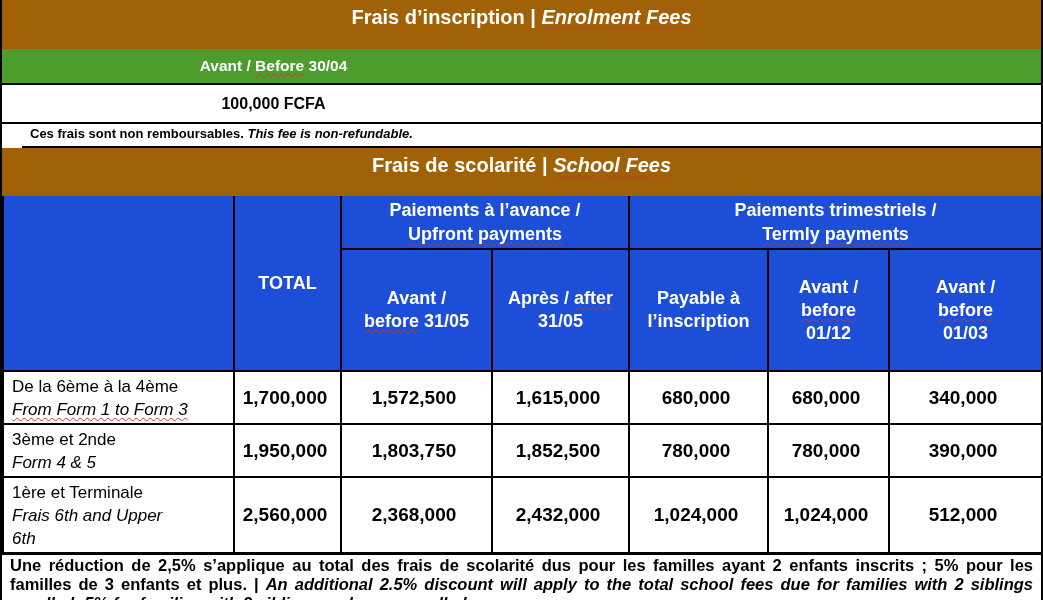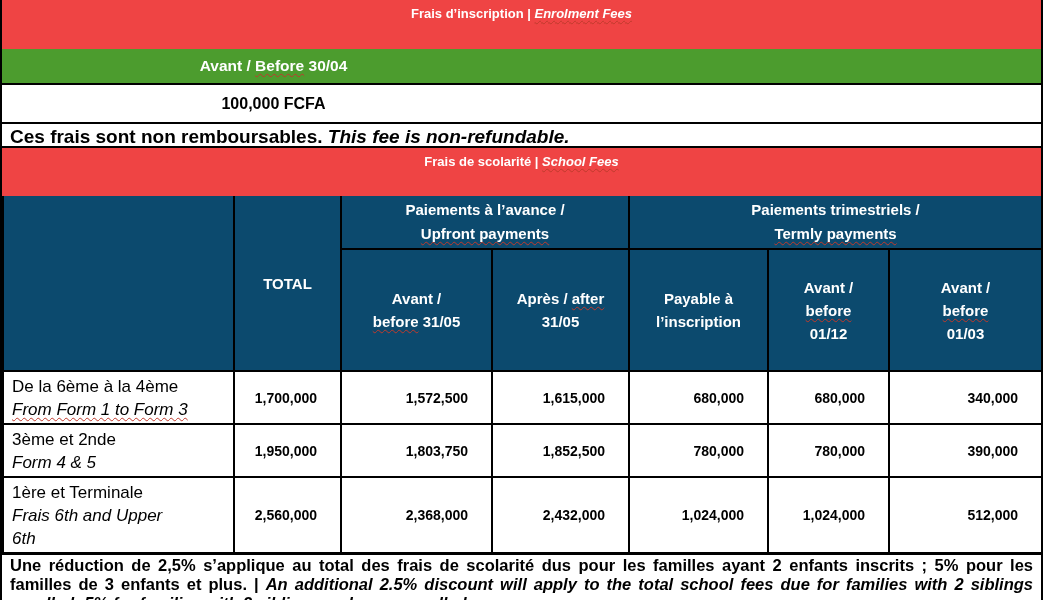--- a/index.html
+++ b/index.html
@@ -1,52 +1,52 @@
 <!DOCTYPE html>
 <html><head>
 <meta charset="utf-8">
 <style>
   * { margin:0; padding:0; box-sizing:border-box; }
   html,body { width:1043px; height:600px; background:#fff; overflow:hidden;
     font-family:"Liberation Sans", sans-serif; color:#000; }
   .page { width:1043px; height:600px; border-left:2px solid #000; border-right:2px solid #000; }
 
   
-  .bar { background:#ef4444; color:#fff; text-align:center; font-weight:bold; font-size:13px; }
+  .bar { background:#a16207; color:#fff; text-align:center; font-weight:bold; font-size:20px; }
   .bar1 { height:49px; padding-top:6px; }
   .bar2 { height:48px; padding-top:6px; }
 
   .it { font-style:italic; }
   .sq { text-decoration-line:underline; text-decoration-style:wavy;
         text-decoration-color:#c0392b; text-decoration-thickness:1px;
         text-underline-offset:2px; text-decoration-skip-ink:none; }
 
   
   .enrolHead { display:flex; height:36px; background:#4c9c2e; color:#fff;
     font-weight:bold; font-size:15.5px; border-bottom:2px solid #000; }
   .enrolHead .cell, .enrolFees .cell { width:543px; display:flex; align-items:center; justify-content:center; }
   .enrolHead .cell + .cell, .enrolFees .cell + .cell { width:496px; border-left:2px solid #000; }
   .enrolFees { display:flex; height:39px; font-weight:bold; font-size:16px; border-bottom:2px solid #000; }
-  .refund { height:24px; font-weight:bold; font-size:19px; padding:2px 0 0 8px; border-bottom:2px solid #000; }
+  .refund { height:24px; font-weight:bold; font-size:13px; padding:2px 0 0 8px; border-bottom:2px solid #000;margin-left:20px; }
 
   
   table.school { border-collapse:collapse; table-layout:fixed; width:1039px; }
   table.school th, table.school td { border:2px solid #000; }
   table.school tr.ghead th { border-top:none; }
   table.school { border-bottom:3px solid #000; }
   tr.ghead { height:53px; }
   tr.shead { height:122px; }
-  th { background:#0c4a6e; color:#fff; font-weight:bold; font-size:15px; text-align:center; vertical-align:middle; }
+  th { background:#1d4ed8; color:#fff; font-weight:bold; font-size:18px; text-align:center; vertical-align:middle; }
   th .l { display:block; line-height:24px; }
   tr.shead th .l { line-height:23px; }
   tr.r1 { height:50px; } tr.r2 { height:52px; } tr.r3 { height:66px; }
   td.lbl { font-size:17px; font-weight:normal; padding:3px 4px 2px 8px; vertical-align:top; line-height:23px; }
   td.lbl .l { display:block; }
   td.lbl .en { white-space:pre-line; }
-  td.num { font-weight:bold; font-size:14px; text-align:right; padding-right:23px; vertical-align:middle; }
+  td.num { font-weight:bold; font-size:19px; text-align:center; padding-right:5px; vertical-align:middle; }
 
   .note { height:57px; font-weight:bold; font-size:16.5px; line-height:19px;
     padding:1px 8px 0 8px; text-align:justify; }
 </style>
 </head>
 <body>
 
 <div class="page">
 
   <div class="bar bar1">

